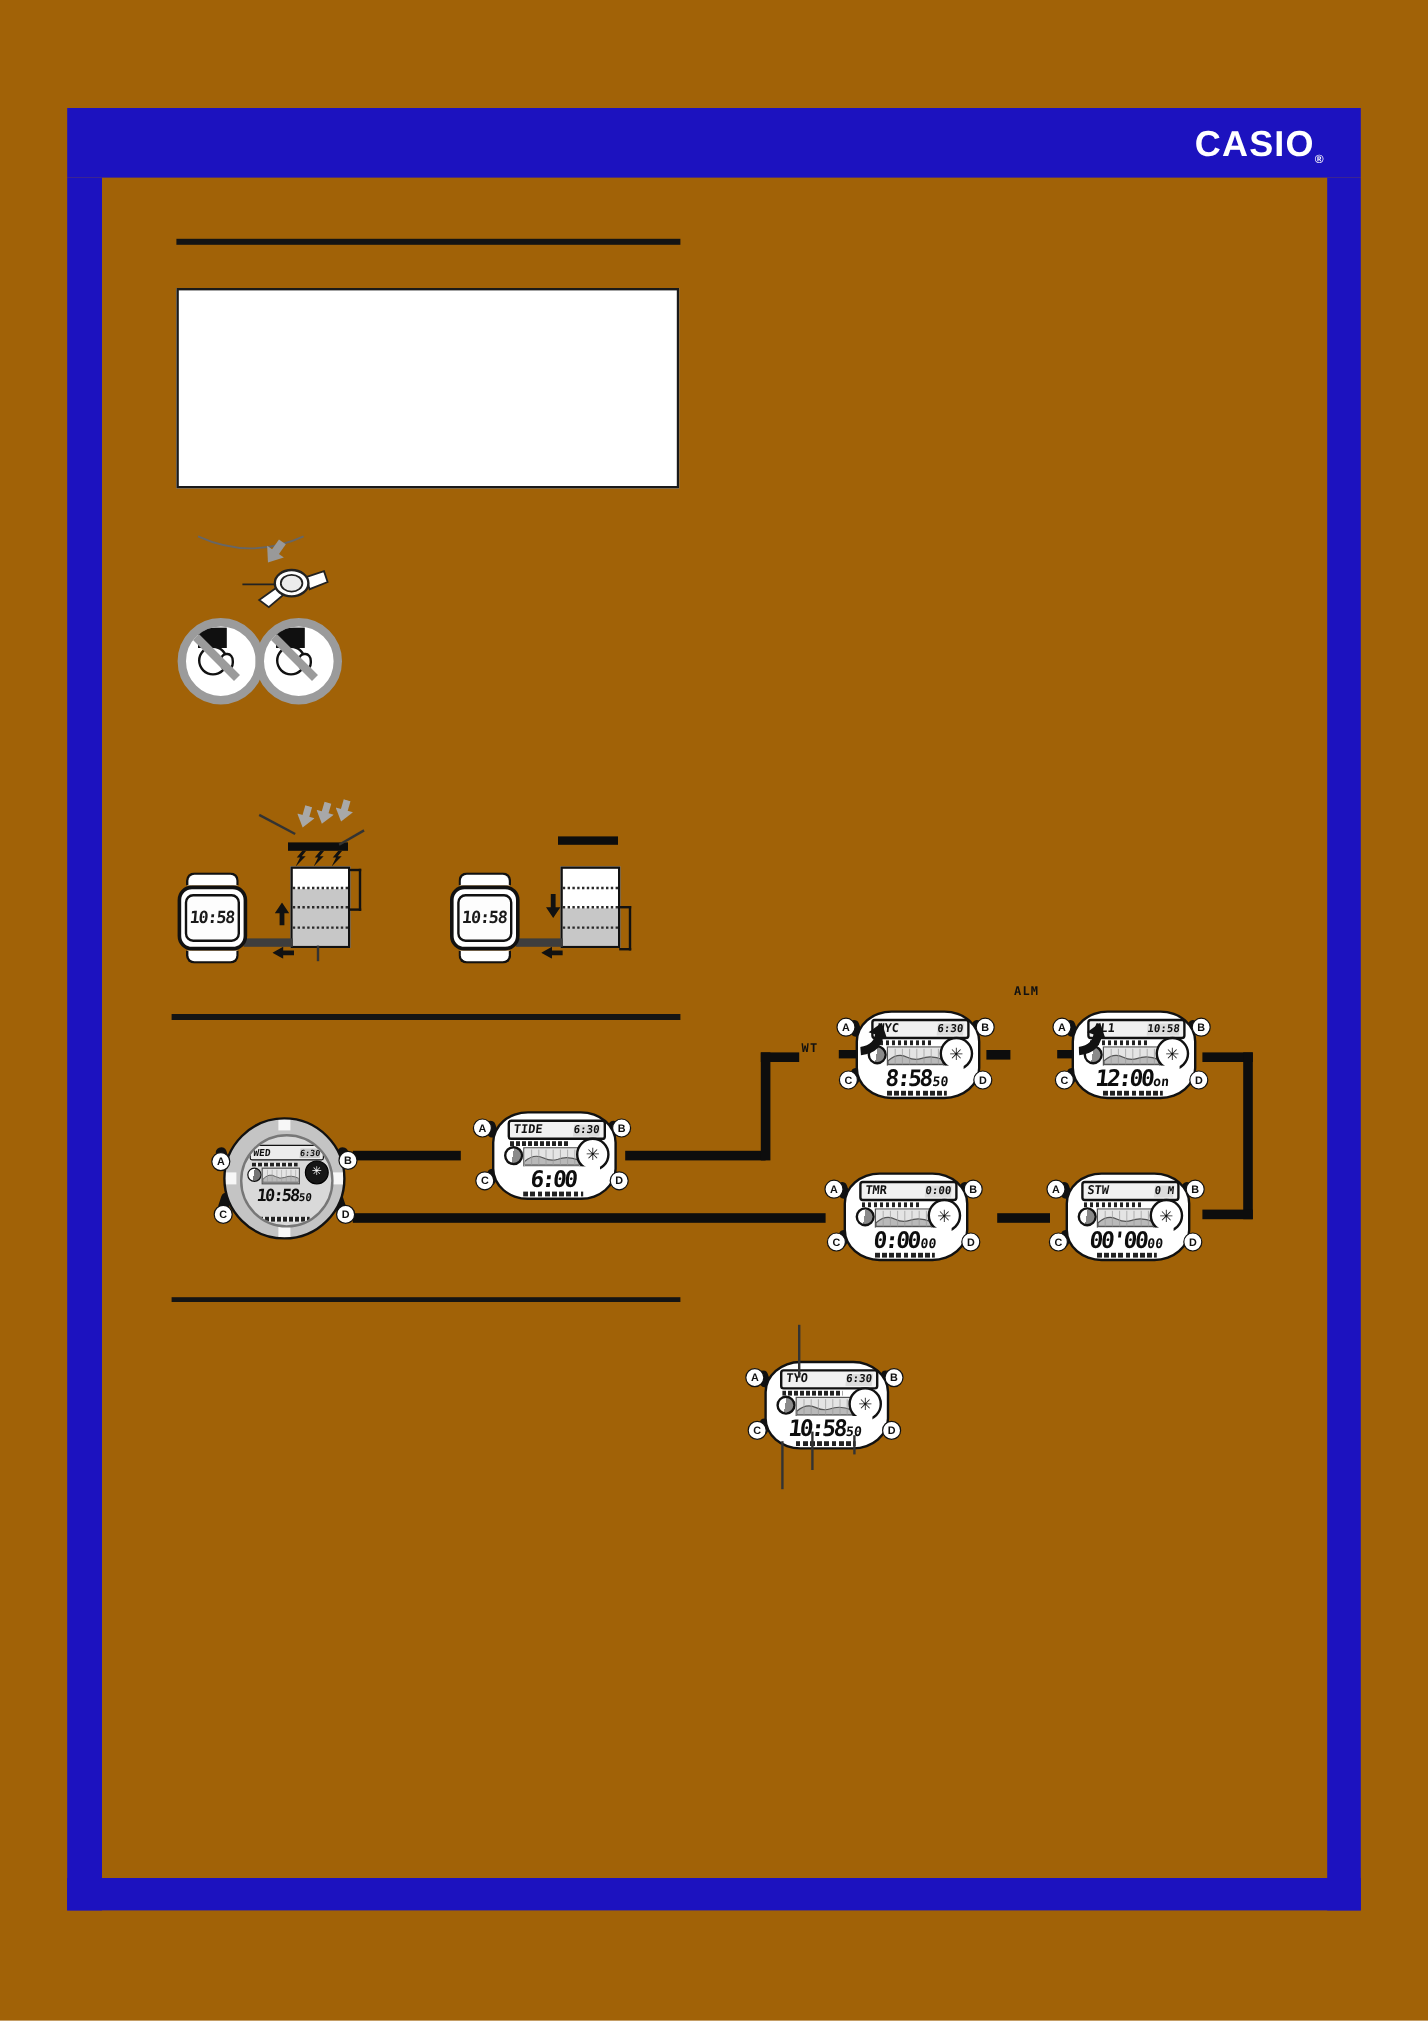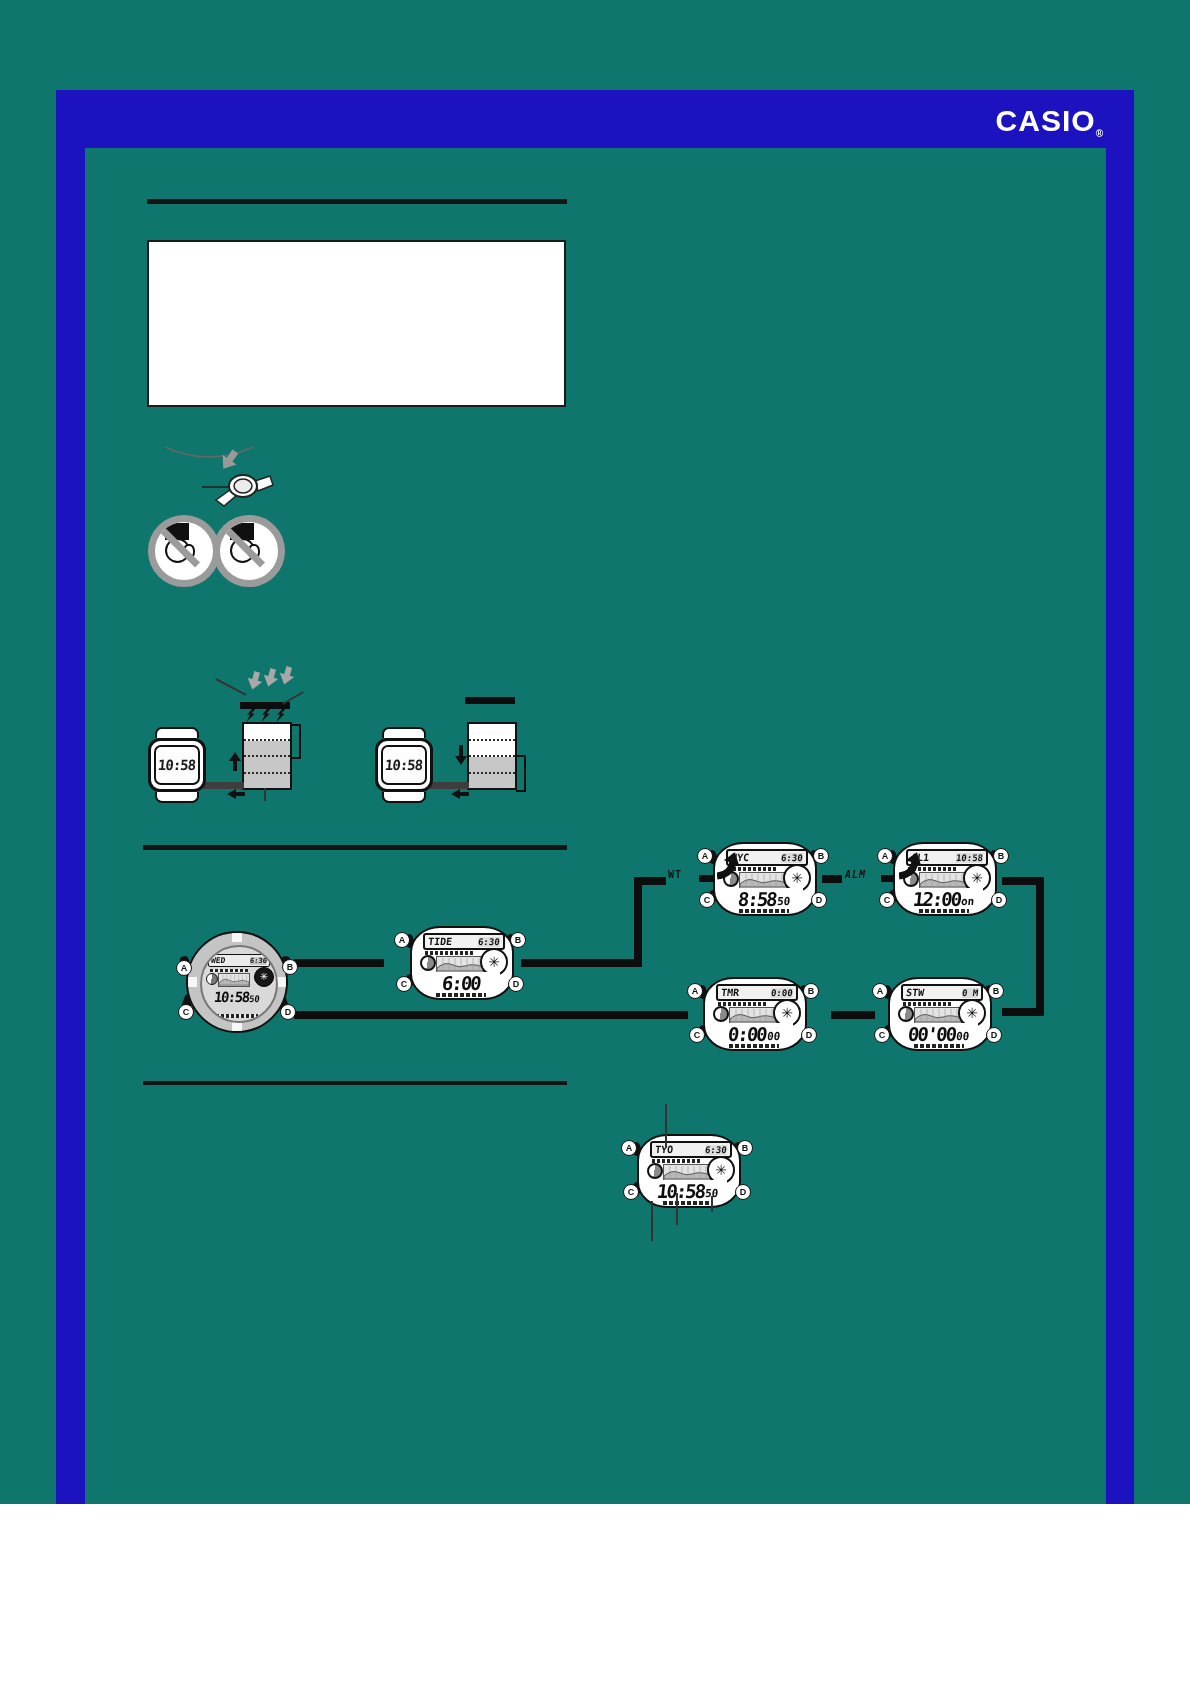--- a/index.html
+++ b/index.html
@@ -1,16 +1,16 @@
 <!DOCTYPE html>
 <html><head>
 <meta charset="utf-8">
 <style>
   html,body{margin:0;padding:0;background:#fff;}
-  .canvas{position:relative;width:1190px;height:1504px;background:#0f766e;overflow:hidden;
+  .canvas{position:relative;width:1190px;height:1684px;background:#a16207;overflow:hidden;
           font-family:"Liberation Sans",sans-serif;}
   
   .blue{position:absolute;background:#1C12BF;}
   #band-top{left:56px;top:90px;width:1078px;height:58px;}
   #bar-left{left:56px;top:148px;width:29px;height:1444px;}
   #bar-right{left:1106px;top:148px;width:28px;height:1444px;}
   #bar-bottom{left:56px;top:1565px;width:1078px;height:27px;}
   #logo{position:absolute;left:960px;top:102px;width:143px;height:40px;text-align:right;
         color:#fff;font-weight:bold;font-size:30px;letter-spacing:1px;line-height:38px;}
   #logo .reg{font-size:10px;font-weight:bold;vertical-align:-6px;letter-spacing:0;}
@@ -73,21 +73,21 @@
   #mn3{left:634px;top:877px;width:8px;height:90px;}
   #mn4{left:634px;top:877px;width:32px;height:8px;}
   #mn5{left:822px;top:875px;width:20px;height:8px;}
   #mn6{left:1002px;top:877px;width:42px;height:8px;}
   #mn7{left:1036px;top:877px;width:8px;height:139px;}
   #mn8{left:1002px;top:1008px;width:42px;height:8px;}
   #mn9{left:294px;top:1011px;width:394px;height:8px;}
   #mn10{left:831px;top:1011px;width:44px;height:8px;}
   .navlabel{position:absolute;font-size:10px;font-weight:bold;letter-spacing:1px;color:#111;
             font-family:"DejaVu Sans Mono",monospace;}
-  #wt{left:668px;top:869px;} #alm{left:845px;top:869px;font-style:italic;}
+  #wt{left:668px;top:869px;} #alm{left:845px;top:821px;}
   #wtsh{left:699px;top:875px;width:26px;height:7px;}
   #almsh{left:881px;top:875px;width:24px;height:7px;}
   .hook{position:absolute;width:24px;height:28px;z-index:5;}
   #wthook{left:717px;top:852px;} #almhook{left:899px;top:852px;}
   
   .sw{position:absolute;width:132px;height:72px;}
   #w-tide{left:394px;top:926px;} #w-nyc{left:697px;top:842px;} #w-al1{left:877px;top:842px;}
   #w-tmr{left:687px;top:977px;} #w-stw{left:872px;top:977px;} #w-tyo{left:621px;top:1134px;}
   .circ{position:absolute;width:14px;height:14px;border:1.5px solid #111;border-radius:50%;
         background:#fff;z-index:4;font-size:9px;font-weight:bold;color:#111;

